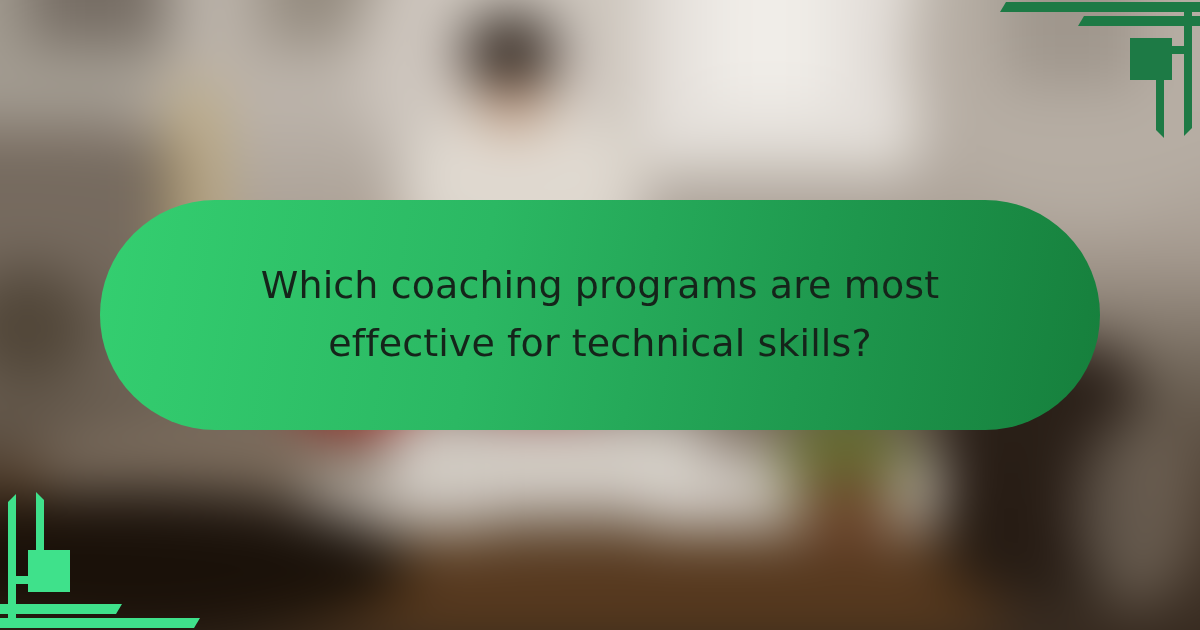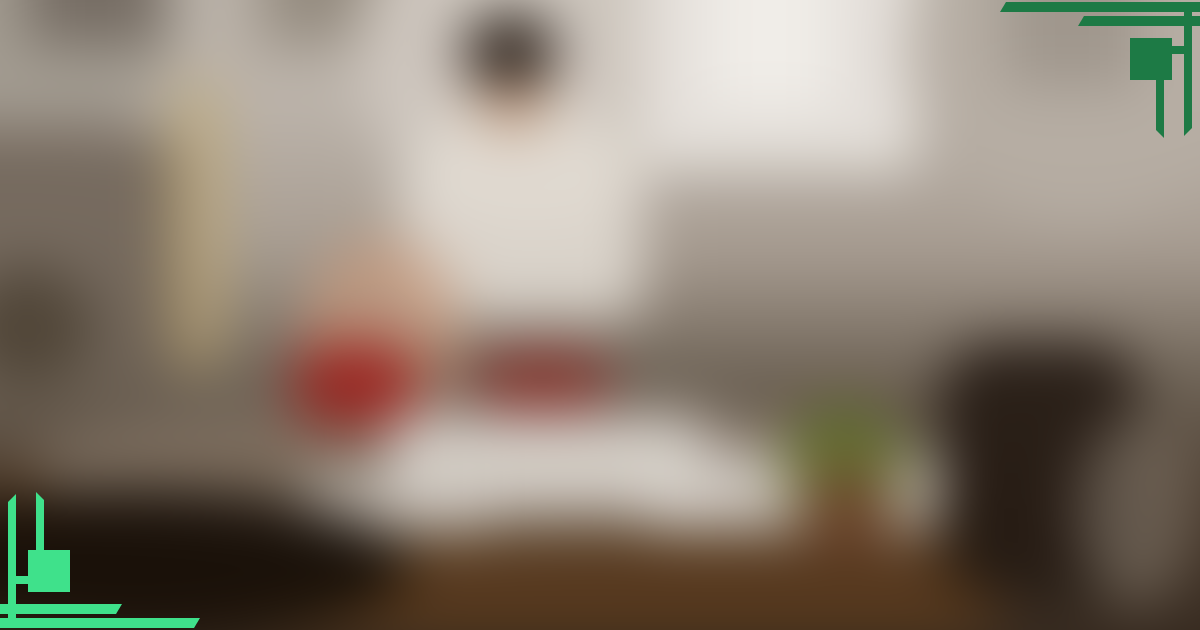--- a/index.html
+++ b/index.html
@@ -168,14 +168,17 @@
     <g fill="#3fe18b" transform="translate(220,150) rotate(180)">
       <path d="M26 2 L220 2 L220 12 L20 12 Z"></path>
       <path d="M104 16 L220 16 L220 26 L98 26 Z"></path>
       <path d="M150 38 L192 38 L192 80 L150 80 Z M158 46 L184 46 L184 72 L158 72 Z"></path>
       <path d="M176 38 L184 38 L184 138 L176 130 Z"></path>
       <path d="M204 2 L212 2 L212 128 L204 136 Z"></path>
       <path d="M192 46 L212 46 L212 54 L192 54 Z"></path>
     </g>
   </svg>
 
+  <div id="question-card" style="background: linear-gradient(100deg, rgb(52, 207, 112) 0%, rgb(43, 184, 99) 38%, rgb(31, 154, 79) 70%, rgb(22, 127, 60) 100%); border-radius: 115px;">
+    <div id="question-text" style="color: rgb(21, 36, 26);">Which coaching programs are most effective for technical skills?</div>
+  </div>
 
 </div>
 
 </body></html>

